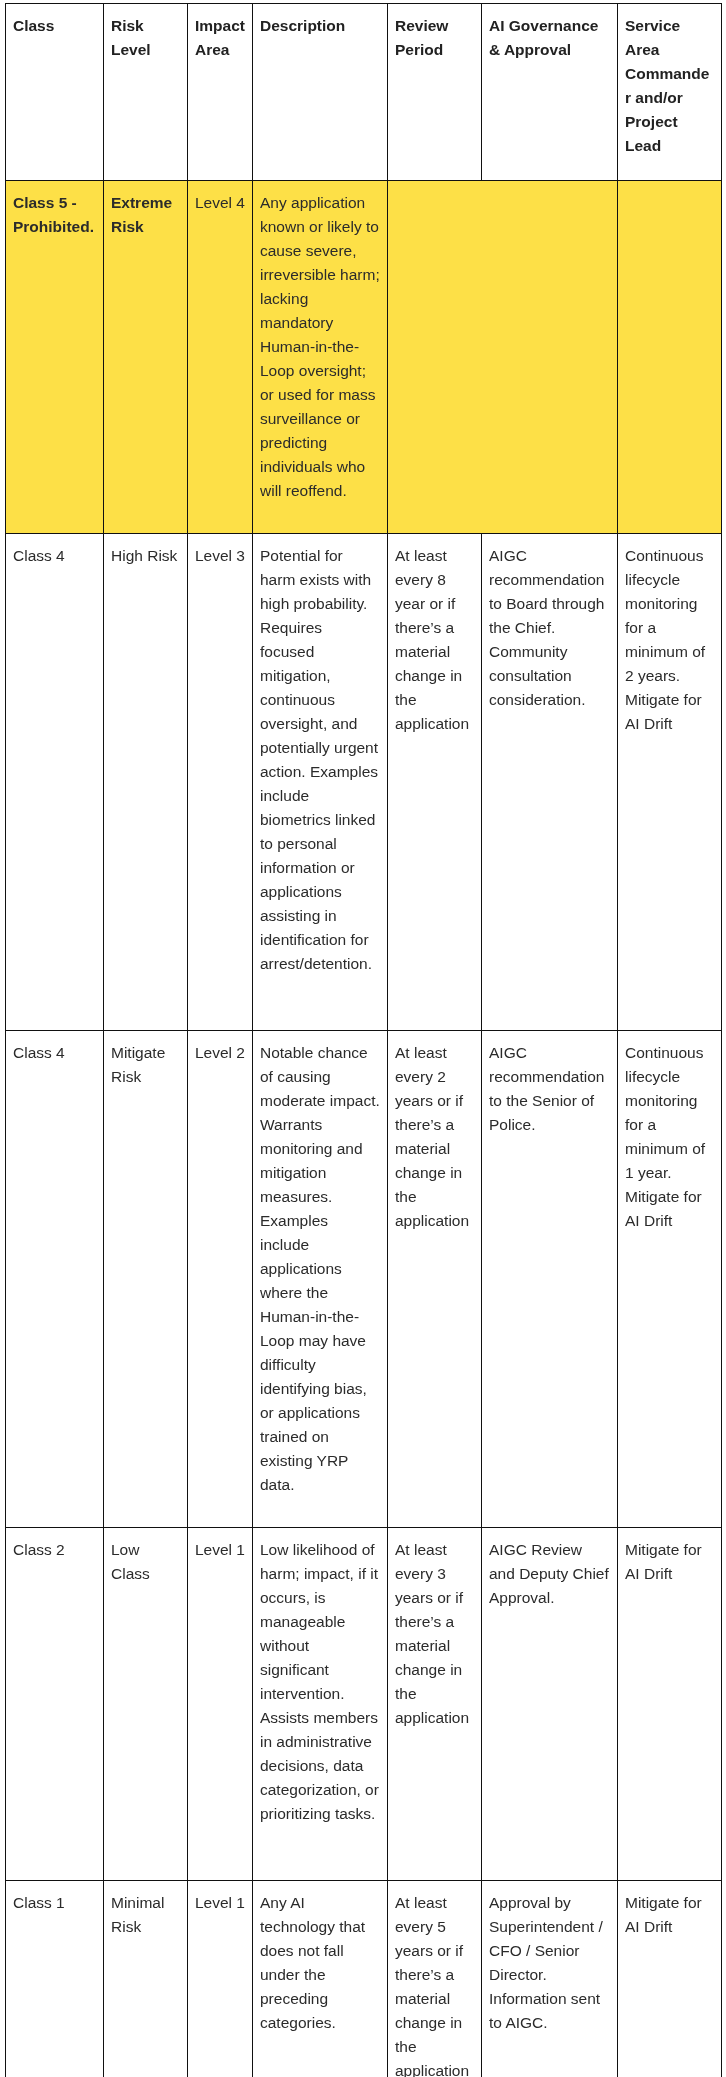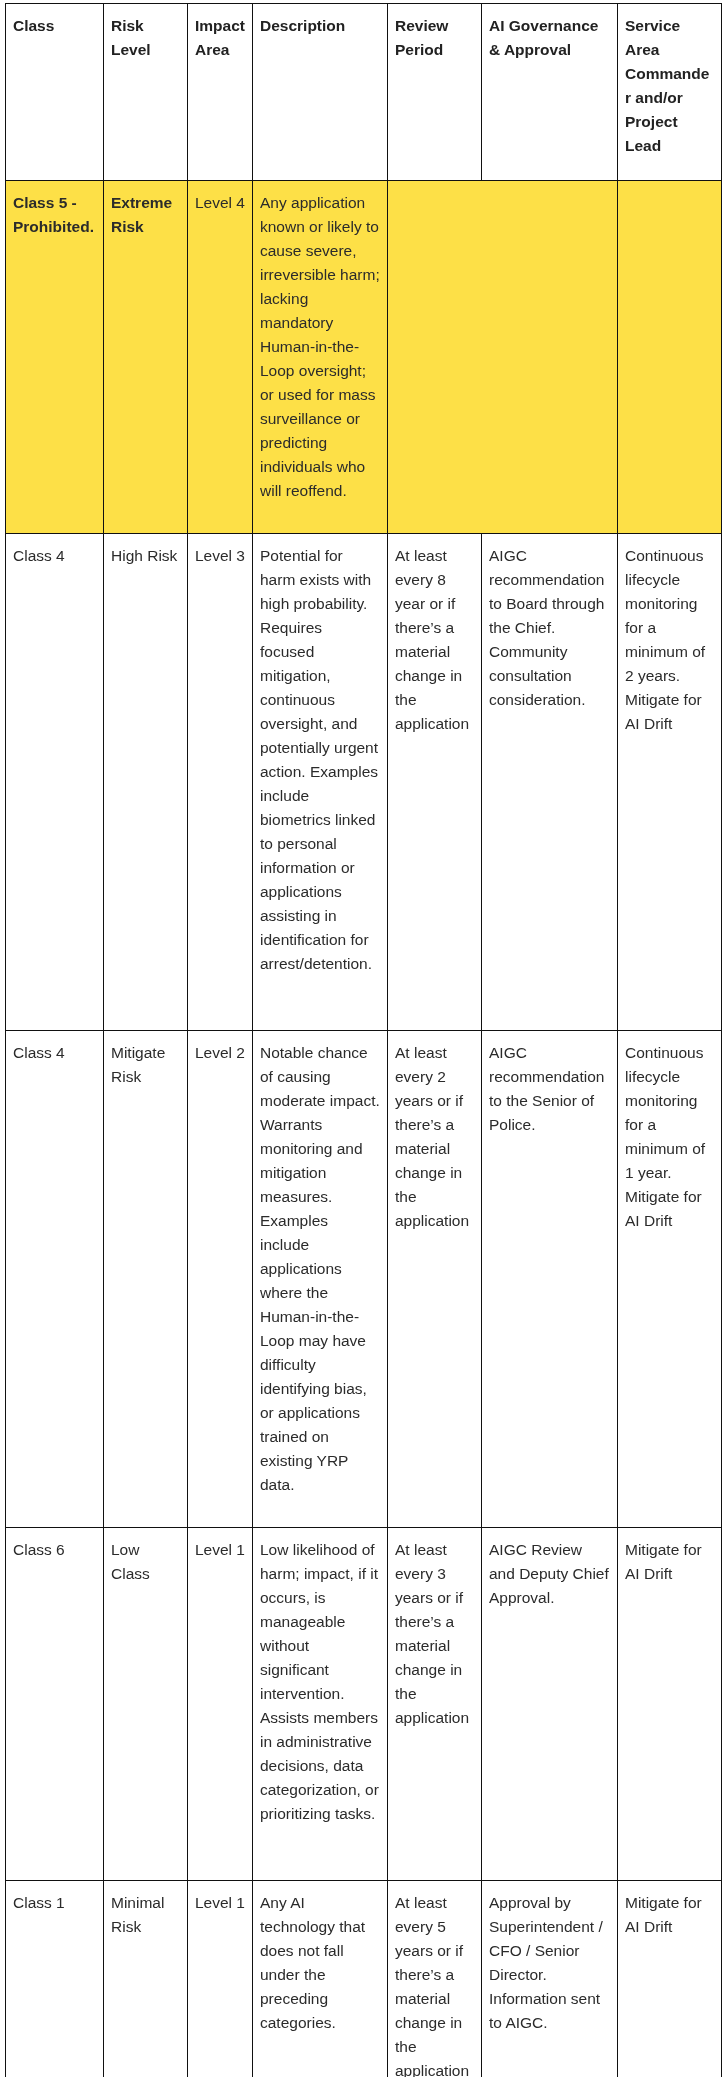--- a/index.html
+++ b/index.html
@@ -77,21 +77,21 @@
     <tr class="r3">
       <td>Class 4</td>
       <td>Mitigate Risk</td>
       <td>Level 2</td>
       <td>Notable chance of causing moderate impact. Warrants monitoring and mitigation measures. Examples include applications where the Human-in-the-Loop may have difficulty identifying bias, or applications trained on existing YRP data.</td>
       <td>At least every 2 years or if there’s a material change in the application</td>
       <td>AIGC recommendation to the Senior of Police.</td>
       <td>Continuous lifecycle monitoring for a minimum of 1 year. Mitigate for AI Drift</td>
     </tr>
     <tr class="r2">
-      <td>Class 6</td>
+      <td>Class 2</td>
       <td>Low Class</td>
       <td>Level 1</td>
       <td>Low likelihood of harm; impact, if it occurs, is manageable without significant intervention. Assists members in administrative decisions, data categorization, or prioritizing tasks.</td>
       <td>At least every 3 years or if there’s a material change in the application</td>
       <td>AIGC Review and Deputy Chief Approval.</td>
       <td>Mitigate for AI Drift</td>
     </tr>
     <tr class="r1">
       <td>Class 1</td>
       <td>Minimal Risk</td>

